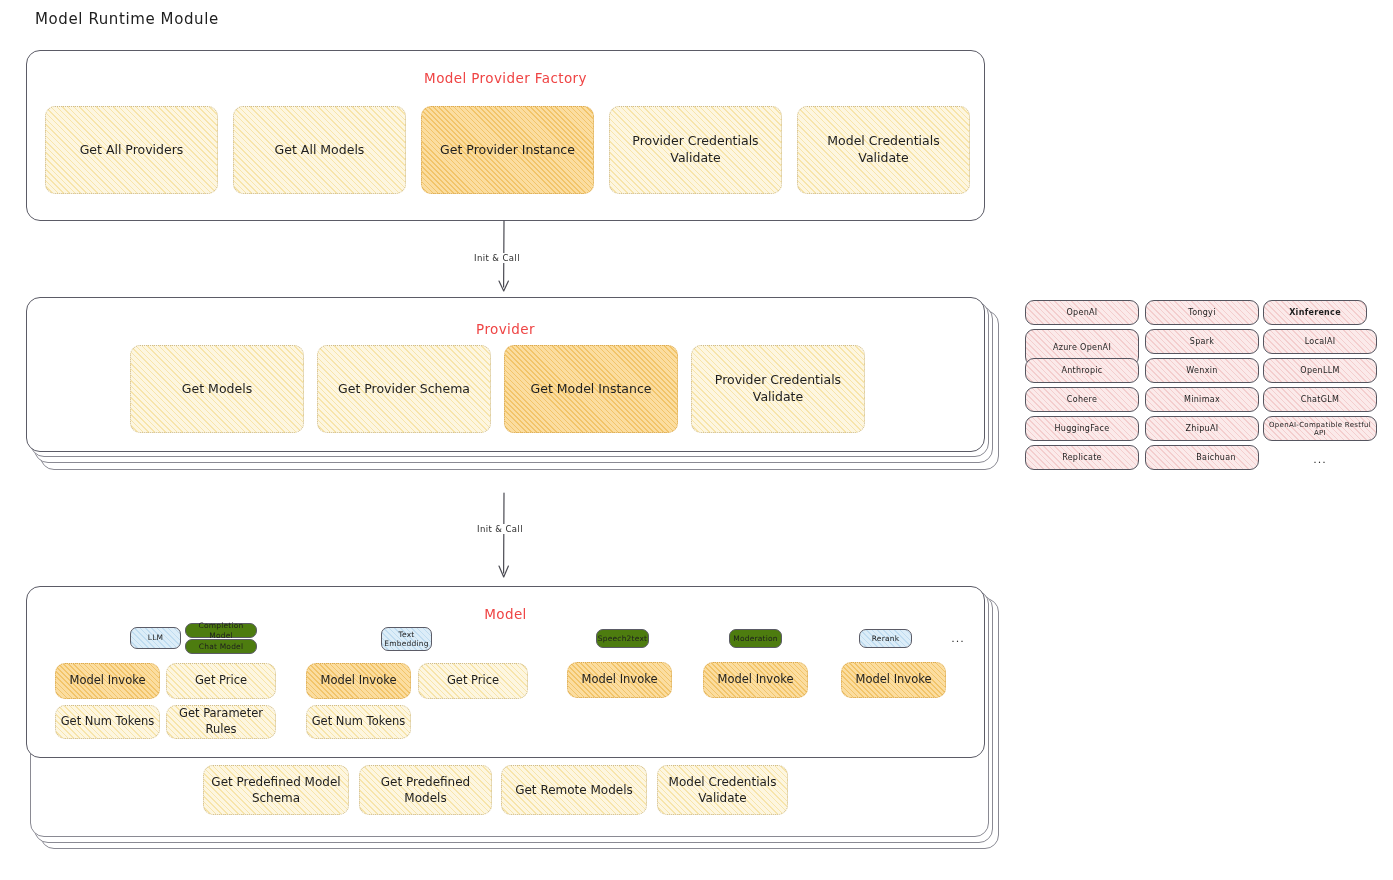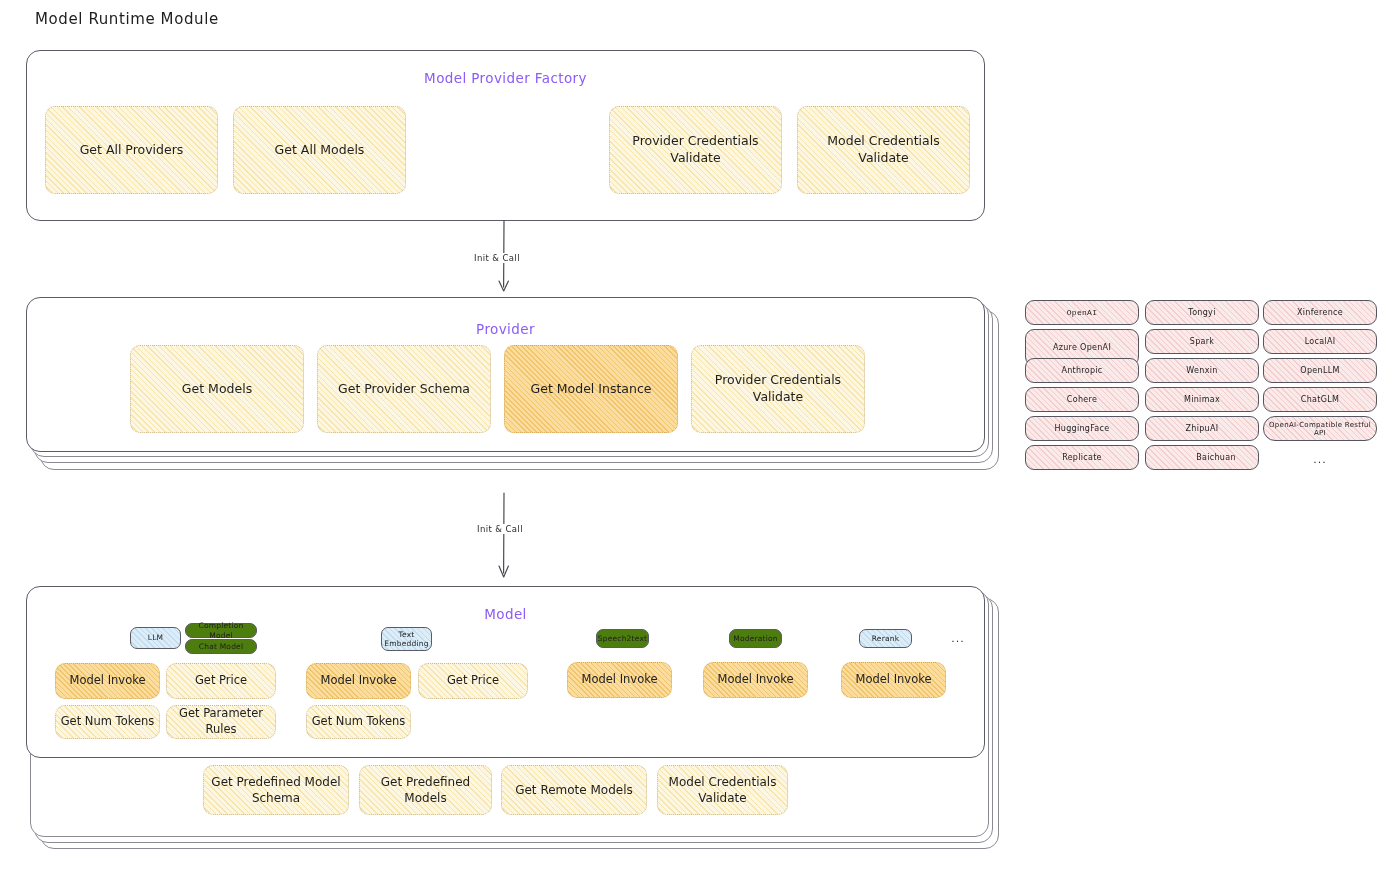--- a/index.html
+++ b/index.html
@@ -32,21 +32,21 @@
     background:#ffffff;
     border:1.2px solid #8a8a93;
     border-radius:14px;
     box-sizing:border-box;
   }
   .card-title{
     position:absolute;left:0;right:0;
     text-align:center;
     font-size:13.5px;
     letter-spacing:.4px;
-    color:#8b5cf6;
+    color:#ef4444;
   }
 
   
   .hbox{
     position:absolute;
     box-sizing:border-box;
     border-radius:10px;
     border:1.1px dotted #c9b37a;
     display:flex;align-items:center;justify-content:center;
     text-align:center;
@@ -121,59 +121,60 @@
 
 <div class="canvas">
 
   <div id="page-title">Model Runtime Module</div>
 
   <div class="card" style="left:26px;top:50px;width:959px;height:171px;">
     <div class="card-title" style="top:19px;">Model Provider Factory</div>
   </div>
   <div class="hbox light" style="left:45px;top:106px;width:173px;height:88px;font-size:12.5px;">Get All Providers</div>
   <div class="hbox light" style="left:233px;top:106px;width:173px;height:88px;font-size:12.5px;">Get All Models</div>
+  <div class="hbox strong" style="left:421px;top:106px;width:173px;height:88px;font-size:12.5px;">Get Provider Instance</div>
   <div class="hbox light" style="left:609px;top:106px;width:173px;height:88px;font-size:12.5px;">Provider Credentials Validate</div>
   <div class="hbox light" style="left:797px;top:106px;width:173px;height:88px;font-size:12.5px;">Model Credentials Validate</div>
 
   <svg class="arrow-svg" style="left:495px;top:221px;width:18px;height:76px;" viewBox="0 0 18 76">
     <path d="M9,0 L8.6,66" stroke="#4a4a52" stroke-width="1.2" fill="none" stroke-linecap="round"></path>
     <path d="M4,60 L8.7,70 L13.4,60" stroke="#4a4a52" stroke-width="1.2" fill="none" stroke-linecap="round" stroke-linejoin="round"></path>
   </svg>
   <div class="arrow-label" style="left:471px;top:253px;">Init &amp; Call</div>
 
   <div class="card-shadow" style="left:40px;top:310px;width:959px;height:160px;"></div>
   <div class="card-shadow" style="left:34px;top:305px;width:959px;height:158px;"></div>
   <div class="card-shadow" style="left:30px;top:301px;width:959px;height:156px;"></div>
   <div class="card" style="left:26px;top:297px;width:959px;height:155px;">
     <div class="card-title" style="top:23px;">Provider</div>
   </div>
   <div class="hbox light" style="left:130px;top:345px;width:174px;height:88px;font-size:12.5px;">Get Models</div>
   <div class="hbox light" style="left:317px;top:345px;width:174px;height:88px;font-size:12.5px;">Get Provider Schema</div>
   <div class="hbox strong" style="left:504px;top:345px;width:174px;height:88px;font-size:12.5px;">Get Model Instance</div>
   <div class="hbox light" style="left:691px;top:345px;width:174px;height:88px;font-size:12.5px;">Provider Credentials Validate</div>
 
-  <div class="pill" style="left:1025px;top:300px;width:114px;height:25px;font-family:Liberation Mono, monospace;">OpenAI</div>
+  <div class="pill" style="left:1025px;top:300px;width:114px;height:25px;">OpenAI</div>
   <div class="pill" style="left:1025px;top:329px;width:114px;height:37px;">Azure OpenAI</div>
   <div class="pill" style="left:1025px;top:358px;width:114px;height:25px;">Anthropic</div>
   <div class="pill" style="left:1025px;top:387px;width:114px;height:25px;">Cohere</div>
   <div class="pill" style="left:1025px;top:416px;width:114px;height:25px;">HuggingFace</div>
   <div class="pill" style="left:1025px;top:445px;width:114px;height:25px;">Replicate</div>
 
   <div class="pill" style="left:1145px;top:300px;width:114px;height:25px;">Tongyi</div>
   <div class="pill" style="left:1145px;top:329px;width:114px;height:25px;">Spark</div>
   <div class="pill" style="left:1145px;top:358px;width:114px;height:25px;">Wenxin</div>
   <div class="pill" style="left:1145px;top:387px;width:114px;height:25px;">Minimax</div>
   <div class="pill" style="left:1145px;top:416px;width:114px;height:25px;">ZhipuAI</div>
   <div class="pill" style="left:1145px;top:445px;width:114px;height:25px;padding-left:28px;">Baichuan</div>
 
-  <div class="pill" style="left:1263px;top:300px;width:114px;height:25px;">Xinference</div>
+  <div class="pill" style="left:1263px;top:300px;width:104px;height:25px;font-weight:bold;">Xinference</div>
   <div class="pill" style="left:1263px;top:329px;width:114px;height:25px;">LocalAI</div>
   <div class="pill" style="left:1263px;top:358px;width:114px;height:25px;">OpenLLM</div>
   <div class="pill" style="left:1263px;top:387px;width:114px;height:25px;">ChatGLM</div>
-  <div class="pill" style="left:1263px;top:416px;width:114px;height:25px;font-size:7px;border-radius:12px;">OpenAI-Compatible Restful API</div>
+  <div class="pill" style="left:1263px;top:416px;width:114px;height:25px;font-size:7px;">OpenAI-Compatible Restful API</div>
   <div class="ellipsis-mark" style="left:1263px;top:450px;width:114px;height:18px;">...</div>
 
   <svg class="arrow-svg" style="left:495px;top:493px;width:18px;height:90px;" viewBox="0 0 18 90">
     <path d="M9,0 L8.6,80" stroke="#4a4a52" stroke-width="1.2" fill="none" stroke-linecap="round"></path>
     <path d="M4,73 L8.7,84 L13.4,73" stroke="#4a4a52" stroke-width="1.2" fill="none" stroke-linecap="round" stroke-linejoin="round"></path>
   </svg>
   <div class="arrow-label" style="left:474px;top:524px;">Init &amp; Call</div>
 
   <div class="card-shadow" style="left:40px;top:598px;width:959px;height:251px;"></div>
   <div class="card-shadow" style="left:34px;top:594px;width:959px;height:249px;"></div>

